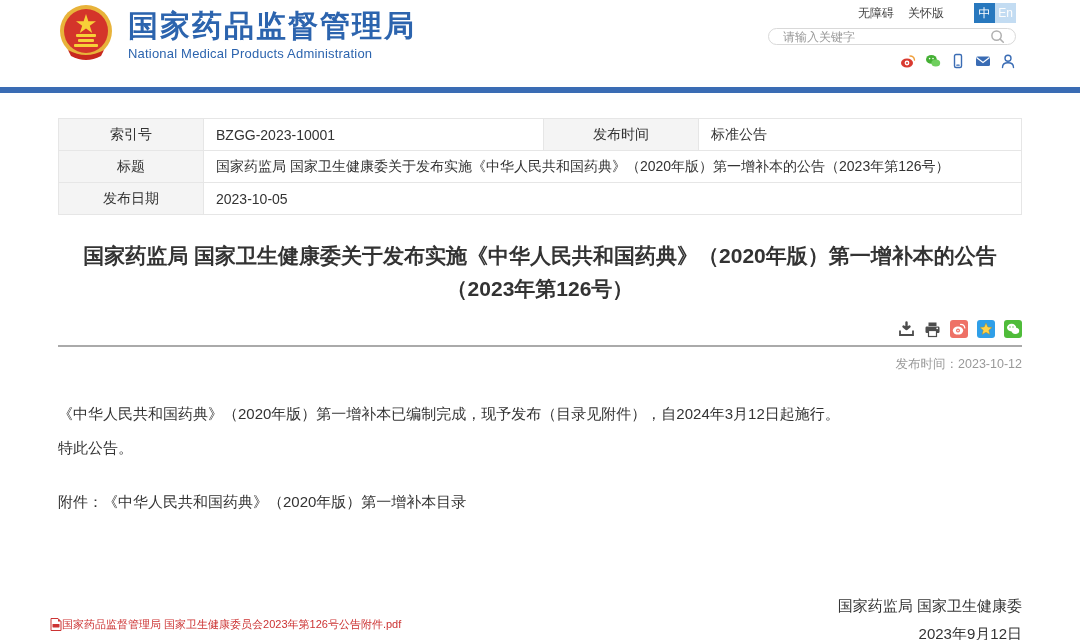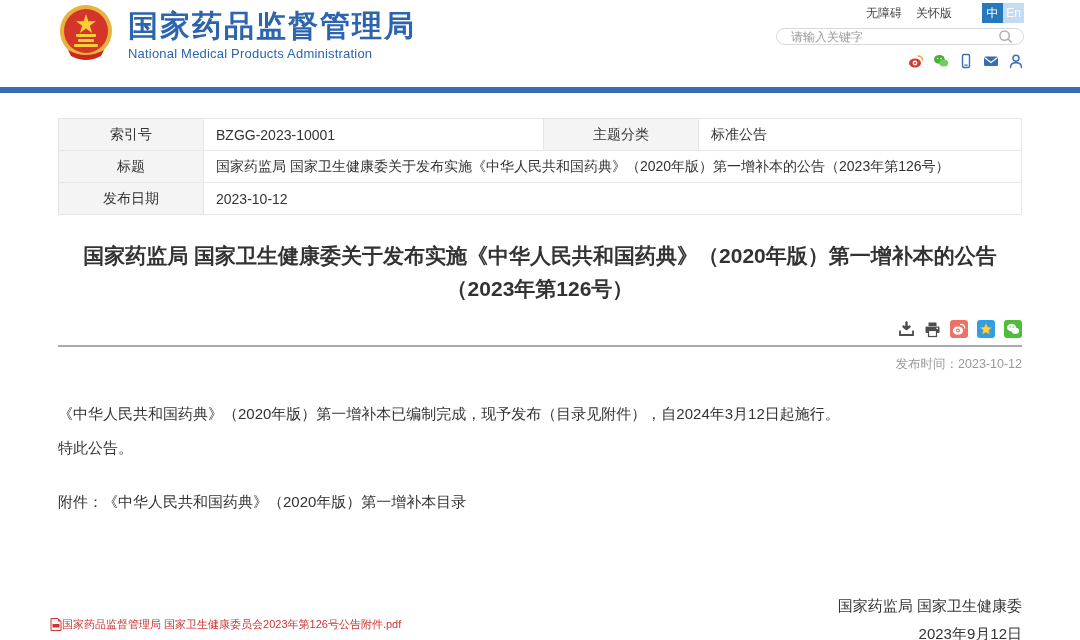--- a/index.html
+++ b/index.html
@@ -5,21 +5,21 @@
   * { margin:0; padding:0; box-sizing:border-box; }
   html,body { width:1080px; height:640px; overflow:hidden; background:#fff;
     font-family:"Liberation Sans","DejaVu Sans",sans-serif; color:#333; }
 
   
   .header { position:relative; height:87px; background:#fff; }
   .logo-group { position:absolute; left:58px; top:4px; display:flex; align-items:center; gap:14px; }
   .titles .site-title { font-size:30px; font-weight:bold; color:#2c64ae; letter-spacing:2px; line-height:1.15; }
   .titles .site-sub { font-size:13px; color:#2c64ae; margin-top:3px; letter-spacing:.2px; }
 
-  .header-right { position:absolute; right:56px; top:3px; display:flex; flex-direction:column; align-items:flex-end; }
+  .header-right { position:absolute; right:64px; top:3px; display:flex; flex-direction:column; align-items:flex-end; }
   .top-links { display:flex; align-items:center; gap:14px; font-size:12px; color:#444; }
   .top-links a { color:#444; text-decoration:none; cursor:pointer; }
   .lang-group { display:flex; margin-left:16px; }
   .lang-btn { width:21px; height:20px; display:flex; align-items:center; justify-content:center;
     font-size:12px; color:#fff; cursor:pointer; }
   .lang-zh { background:#2878be; }
   .lang-en { background:#c3dcf2; color:#fdfdfd; }
 
   .search-box { margin-top:5px; width:248px; height:17px; border:1px solid #d9d9d9; border-radius:14px;
     display:flex; align-items:center; padding:0 10px 0 14px; background:#fff; }
@@ -150,30 +150,30 @@
 
 <div class="blue-bar"></div>
 
 <div class="content">
 
   <table class="info-table">
     <tbody>
         <tr>
       <td class="lbl">索引号</td>
       <td class="val-mid">BZGG-2023-10001</td>
-      <td class="lbl lbl2">主题分类</td>
+      <td class="lbl lbl2">发布时间</td>
       <td>标准公告</td>
     </tr>
     <tr>
       <td class="lbl">标题</td>
       <td colspan="3">国家药监局 国家卫生健康委关于发布实施《中华人民共和国药典》（2020年版）第一增补本的公告（2023年第126号）</td>
     </tr>
     <tr>
       <td class="lbl">发布日期</td>
-      <td colspan="3">2023-10-12</td>
+      <td colspan="3">2023-10-05</td>
     </tr>
   </tbody>
     </table>
 
   <h1 class="article-title">
     <span>国家药监局 国家卫生健康委关于发布实施《中华人民共和国药典》（2020年版）第一增补本的公告</span><br>
     <span>（2023年第126号）</span>
   </h1>
 
   <div class="tools">

